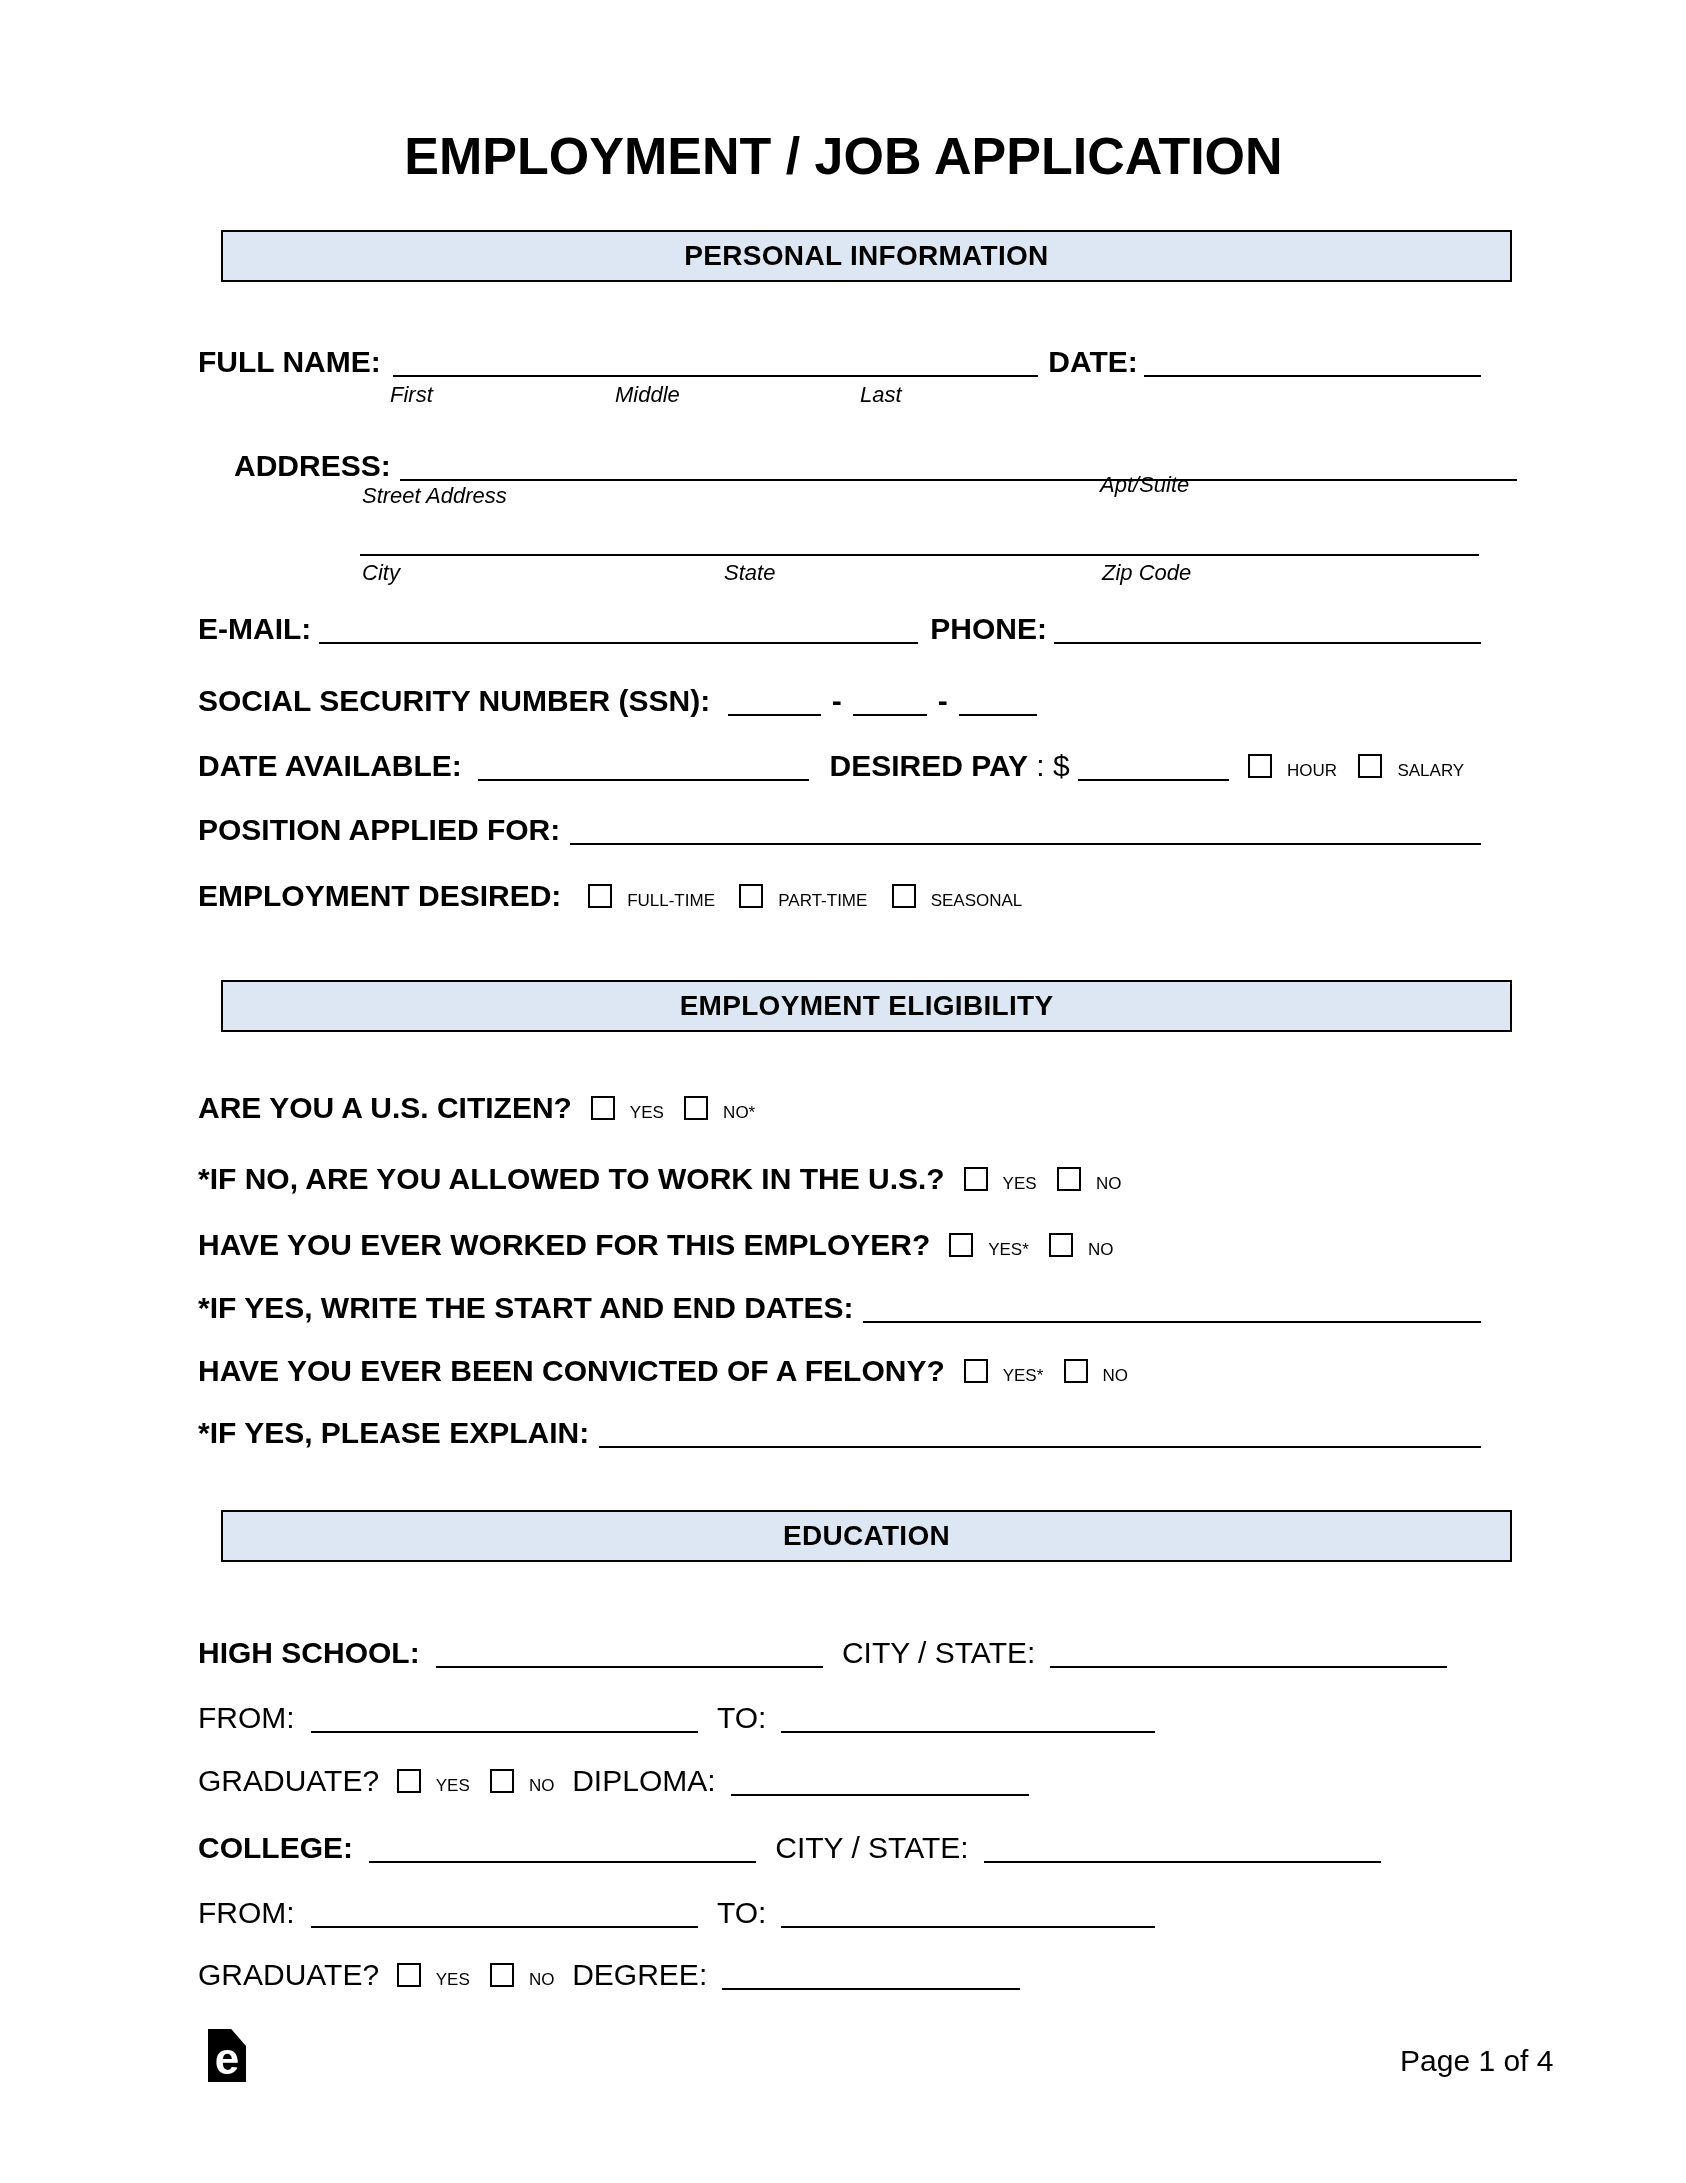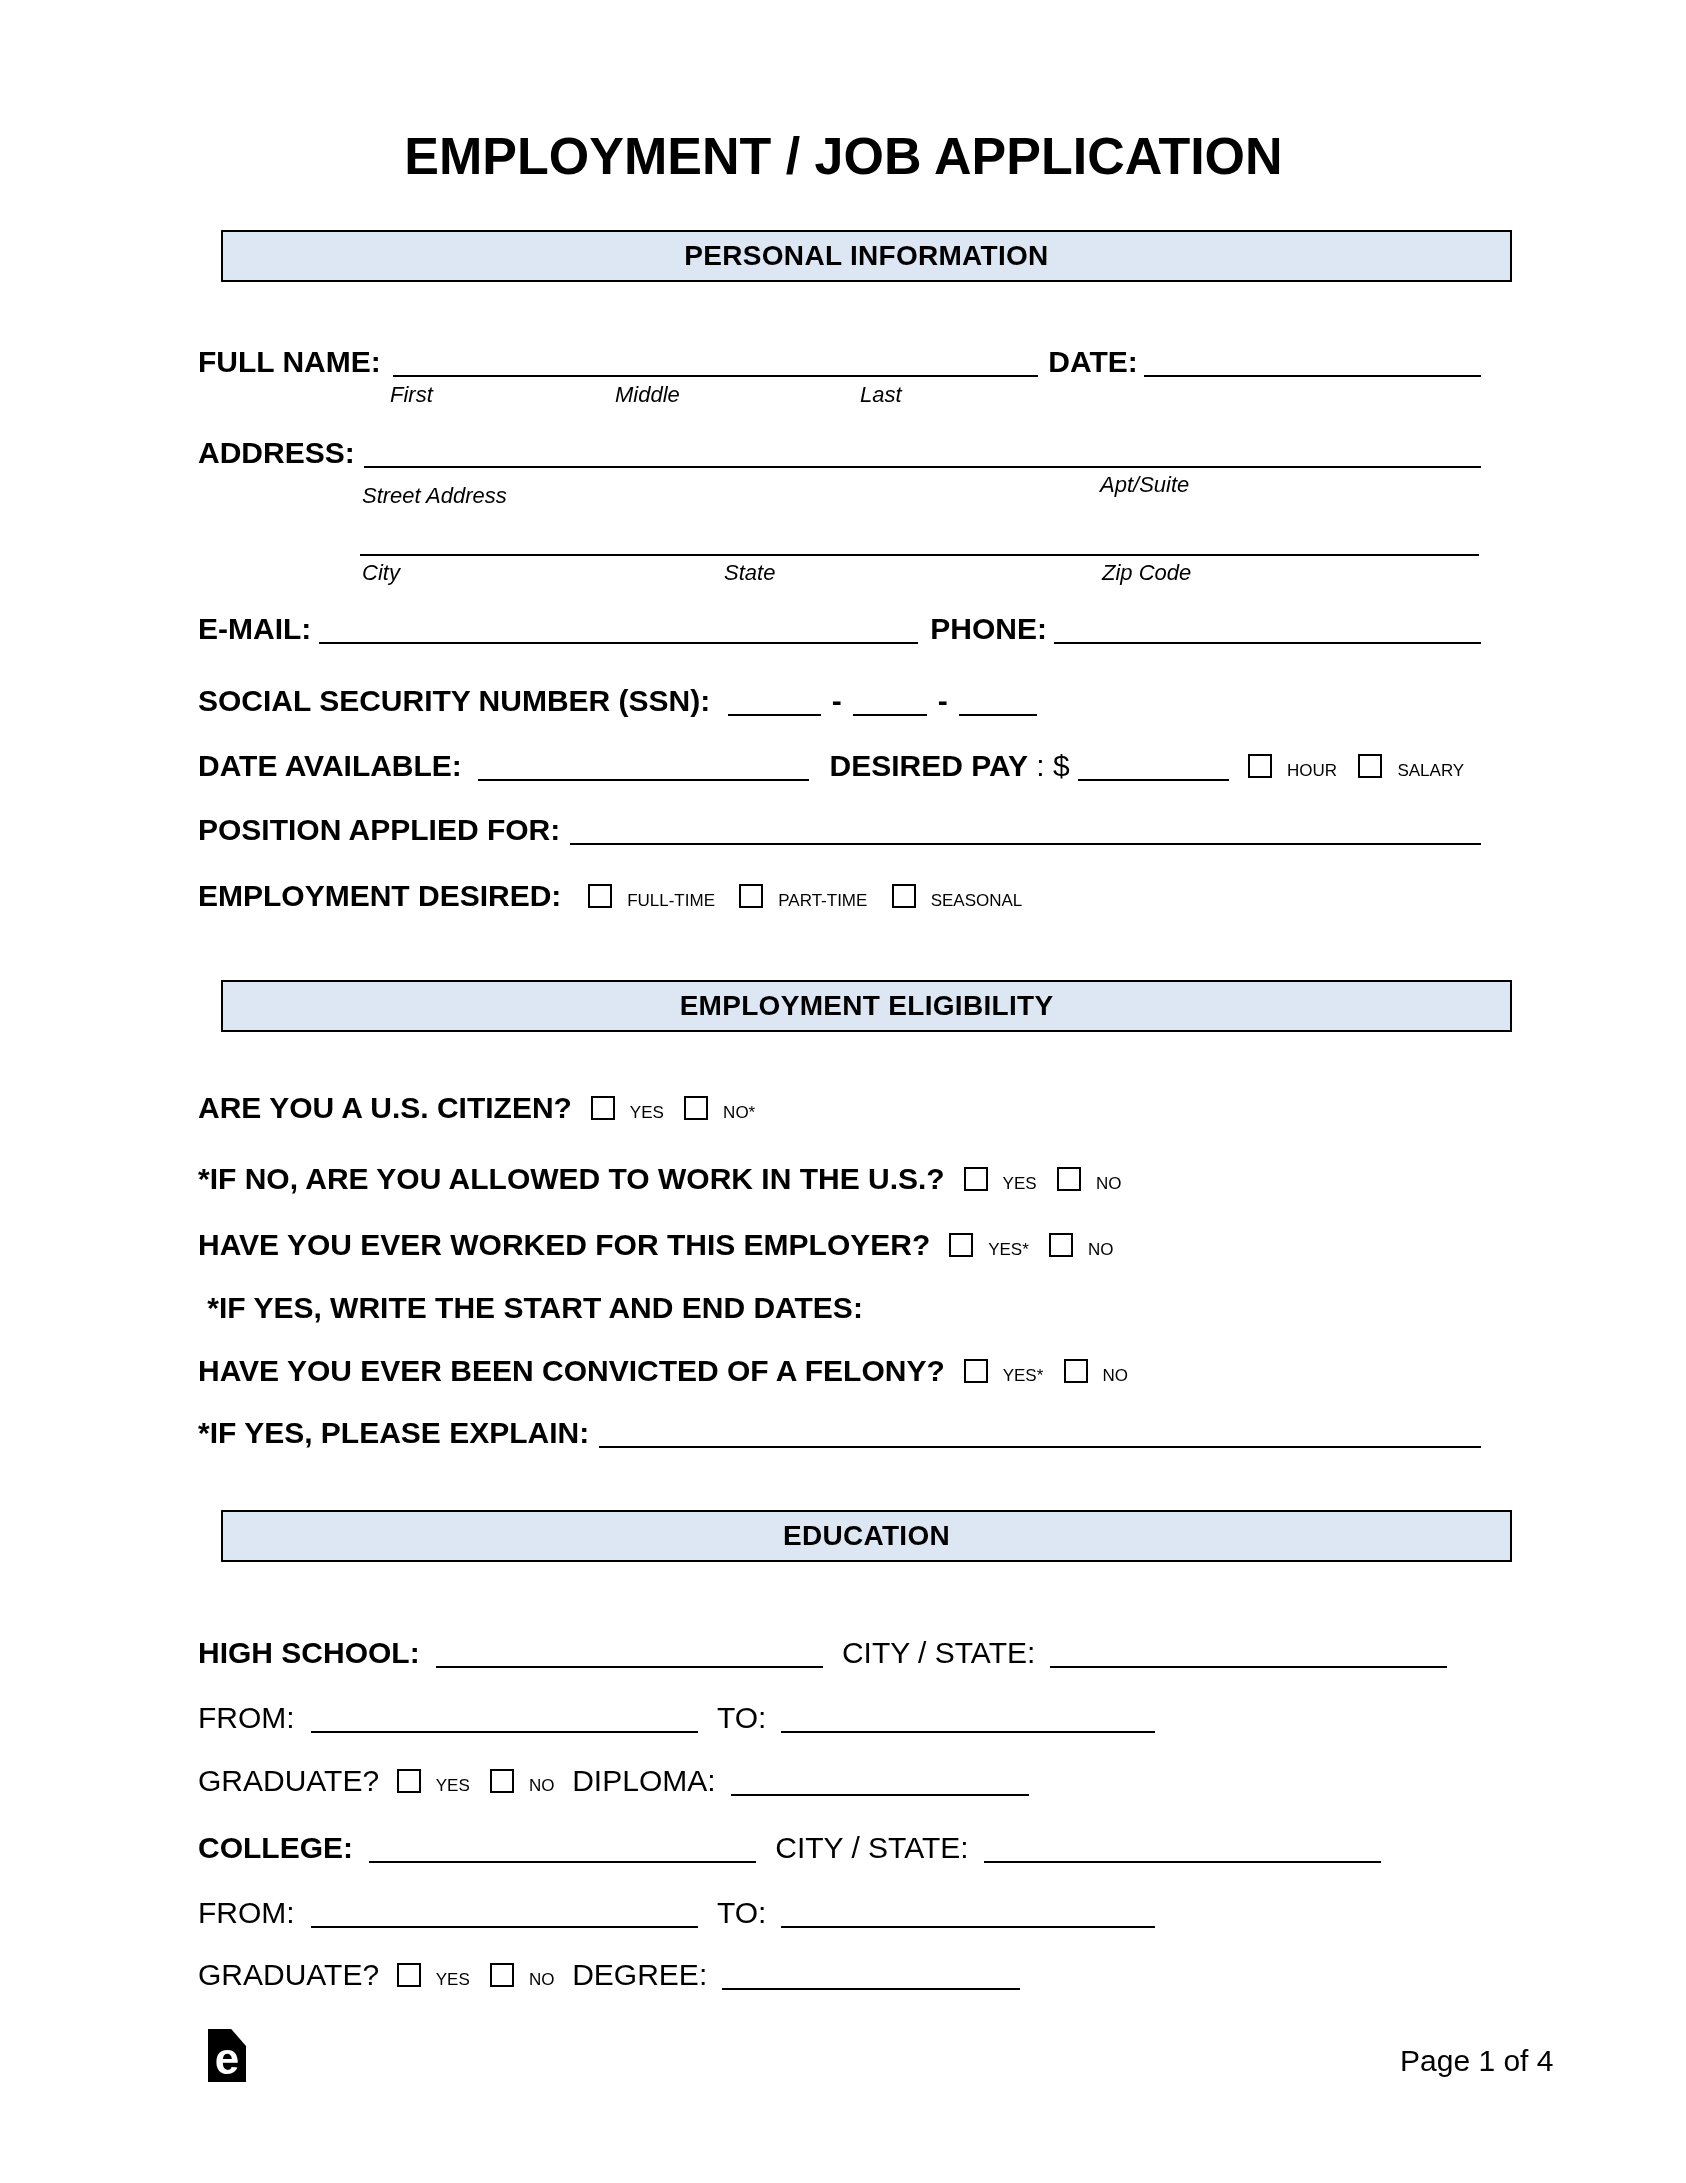--- a/index.html
+++ b/index.html
@@ -79,21 +79,21 @@
     <div class="fl ml18" style="flex:none;width:645px;"></div>
     <span class="lb ml16">DATE:</span>
     <div class="fl grow ml10"></div>
   </div>
   <div class="subrow" style="top:382px;">
     <span style="left:390px;">First</span>
     <span style="left:615px;">Middle</span>
     <span style="left:860px;">Last</span>
   </div>
 
-  <div class="row flexrow" style="top:436px;">
+  <div class="row flexrow" style="top:449px;margin-left:36px;">
     <span class="lb">ADDRESS:</span>
     <div class="fl grow ml14"></div>
   </div>
   <div class="subrow" style="top:472px;">
     <span style="left:362px;margin-top:11px;">Street Address</span>
     <span style="left:1100px;">Apt/Suite</span>
   </div>
 
   <div class="hline" style="left:360px;top:554px;width:1119px;"></div>
   <div class="subrow" style="top:560px;">
@@ -166,21 +166,21 @@
   </div>
 
   <div class="row" style="top:1228px;">
     <span class="lb">HAVE YOU EVER WORKED FOR THIS EMPLOYER?</span>
     <span class="cb ml16"></span>
     <span class="opt ml10">YES*</span>
     <span class="cb ml18"></span>
     <span class="opt ml10">NO</span>
   </div>
 
-  <div class="row flexrow" style="top:1291px;flex-direction:column;">
+  <div class="row flexrow" style="top:1291px;">
     <span class="lb">*IF YES, WRITE THE START AND END DATES:</span>
     <div class="fl grow ml14"></div>
   </div>
 
   <div class="row" style="top:1354px;">
     <span class="lb">HAVE YOU EVER BEEN CONVICTED OF A FELONY?</span>
     <span class="cb ml16"></span>
     <span class="opt ml10">YES*</span>
     <span class="cb ml18"></span>
     <span class="opt ml10">NO</span>

